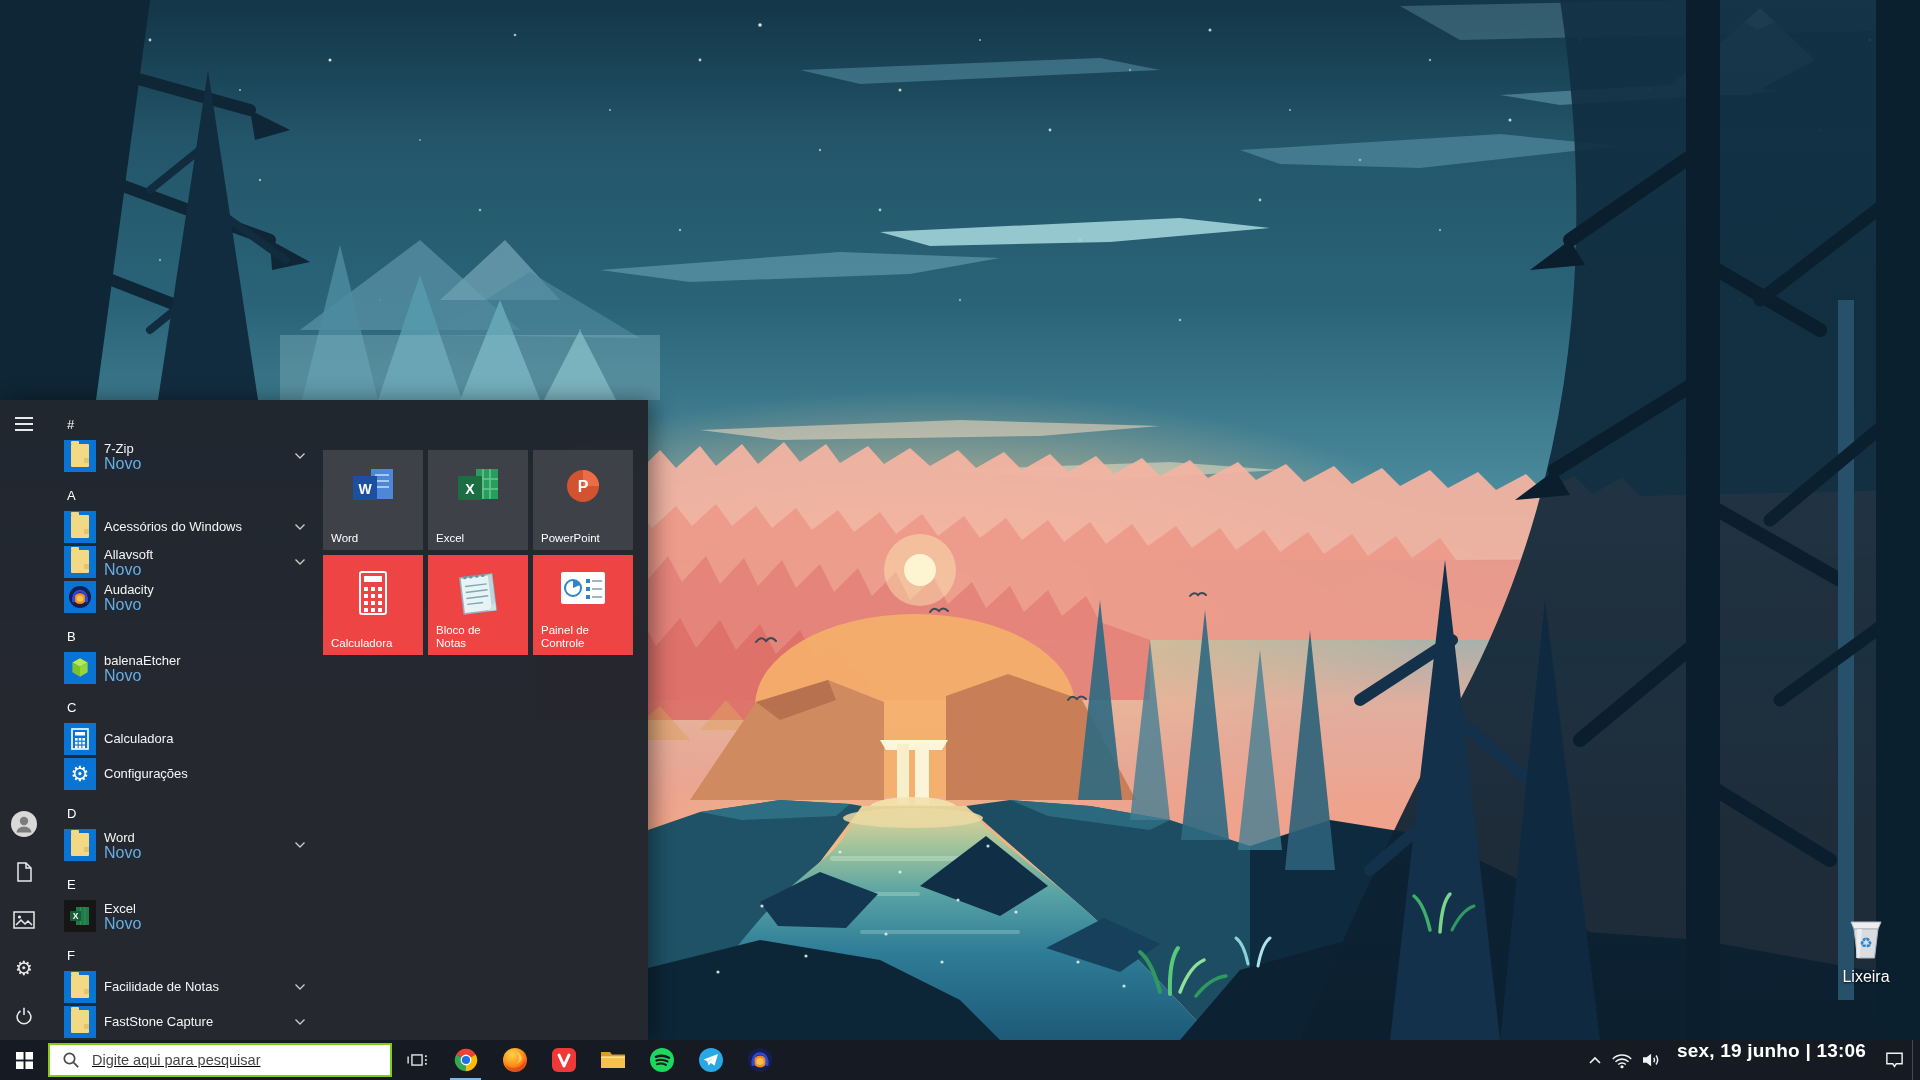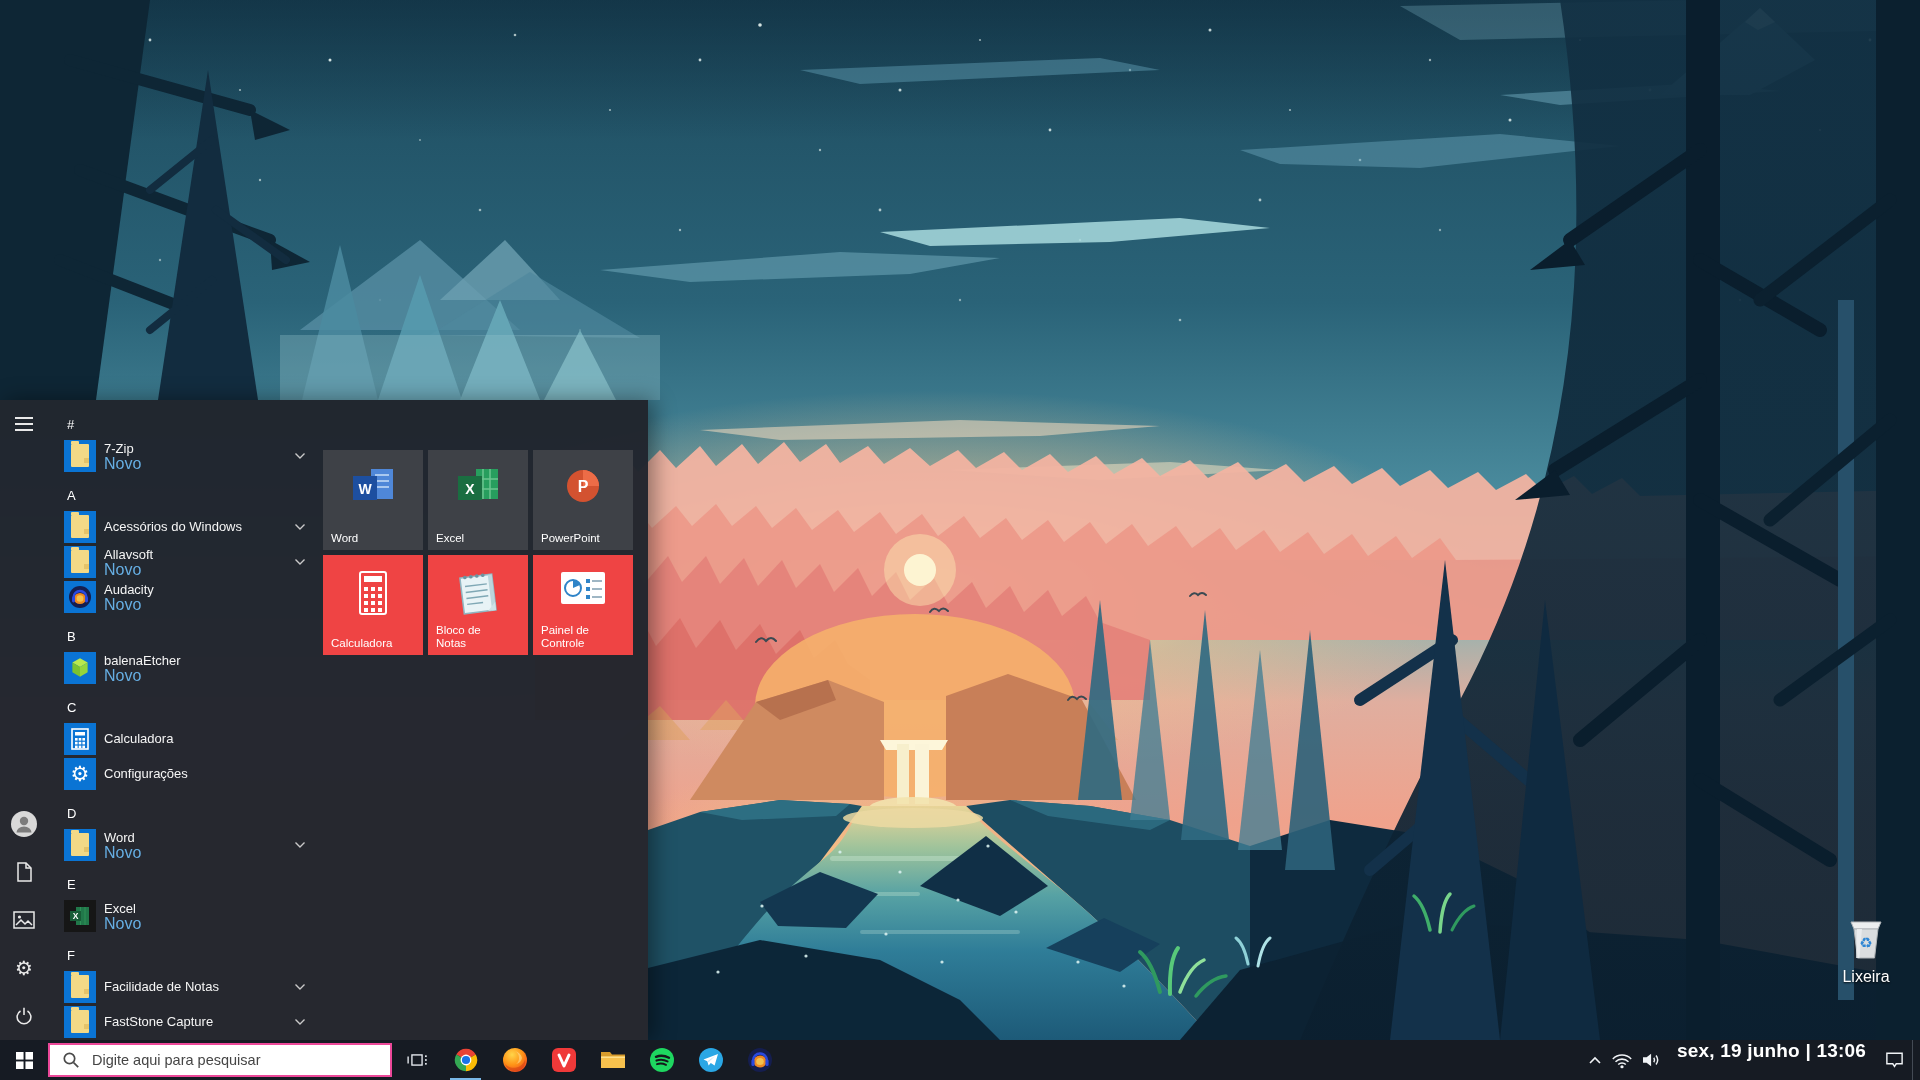--- a/index.html
+++ b/index.html
@@ -36,21 +36,21 @@
   .tiles{position:absolute;left:323px;top:50px;width:310px;display:grid;grid-template-columns:100px 100px 100px;grid-auto-rows:100px;gap:5px;}
   .tile{position:relative;overflow:hidden;cursor:default;}
   .tile.dark{background:#3e4147;}
   .tile.blue{background:#ef4444;}
   .tile .t-icon{position:absolute;left:50%;top:14px;transform:translateX(-50%);}
   .tile .t-label{position:absolute;left:8px;bottom:5px;right:18px;font-size:11.5px;color:#fff;line-height:13px;}
 
   
   .taskbar{position:absolute;left:0;top:1040px;width:1920px;height:40px;background:#161b23;display:flex;align-items:center;z-index:10;}
   .tb-start{width:48px;height:40px;display:flex;align-items:center;justify-content:center;}
-  .tb-search{width:344px;height:34px;box-sizing:border-box;border:2px solid #ec4899;background:#fff;display:flex;align-items:center;padding:0 8px 0 12px;}
+  .tb-search{width:344px;height:34px;box-sizing:border-box;border:2px solid #84cc16;background:#fff;display:flex;align-items:center;padding:0 8px 0 12px;text-decoration:underline;}
   .tb-search svg{flex:none;margin-right:10px;}
   .tb-search input{flex:1;border:none;outline:none;background:transparent;font-size:14.5px;color:#3c3c3c;font-family:"Liberation Sans",sans-serif;}
   .tb-search input::placeholder{color:#454545;opacity:1;}
   .tb-btn{width:49px;height:40px;display:flex;align-items:center;justify-content:center;position:relative;}
   .tb-btn.active::after{content:"";position:absolute;left:9px;right:9px;bottom:0;height:2px;background:#7ab8e8;}
   .tb-spacer{flex:1;}
   .tray{display:flex;align-items:flex-start;height:40px;}
   .tray-ic{height:40px;display:flex;align-items:center;justify-content:center;}
   .clock{font-size:19px;font-weight:700;color:#fff;margin:0 10px 0 10px;white-space:nowrap;letter-spacing:.2px;}
   .show-desktop{width:7px;height:40px;border-left:1px solid #434a54;}

